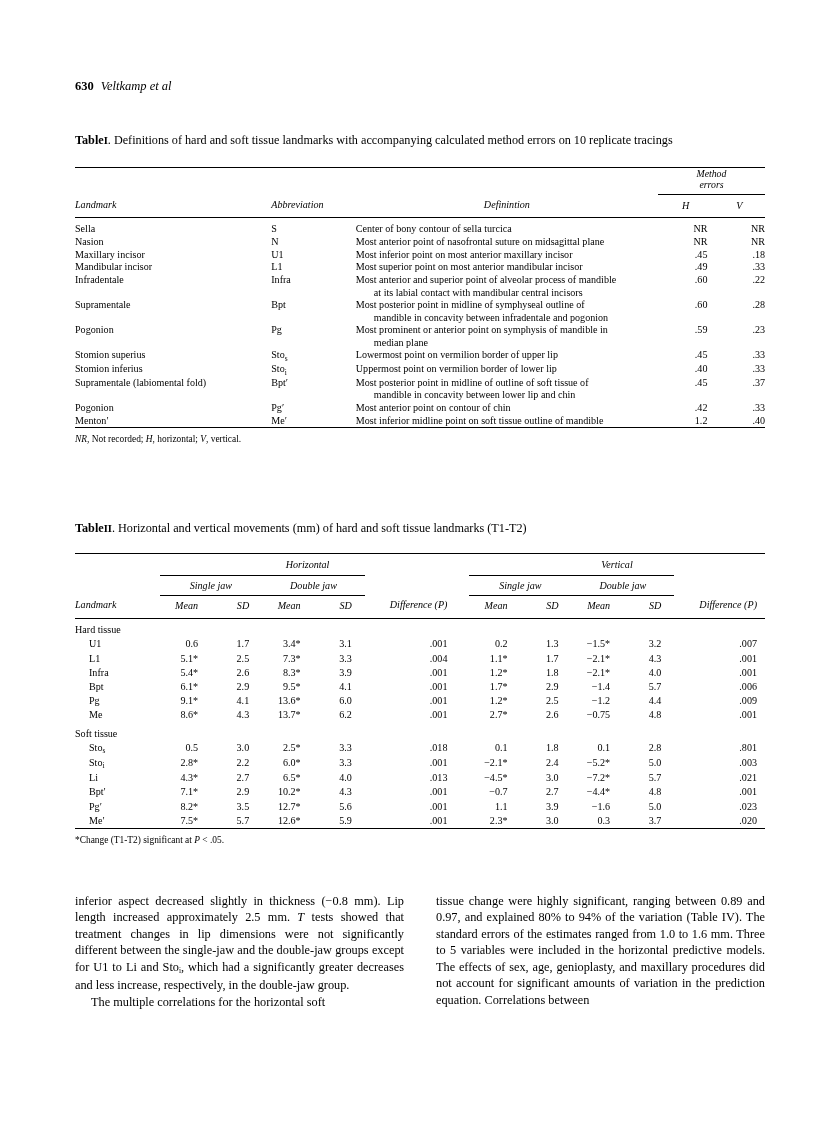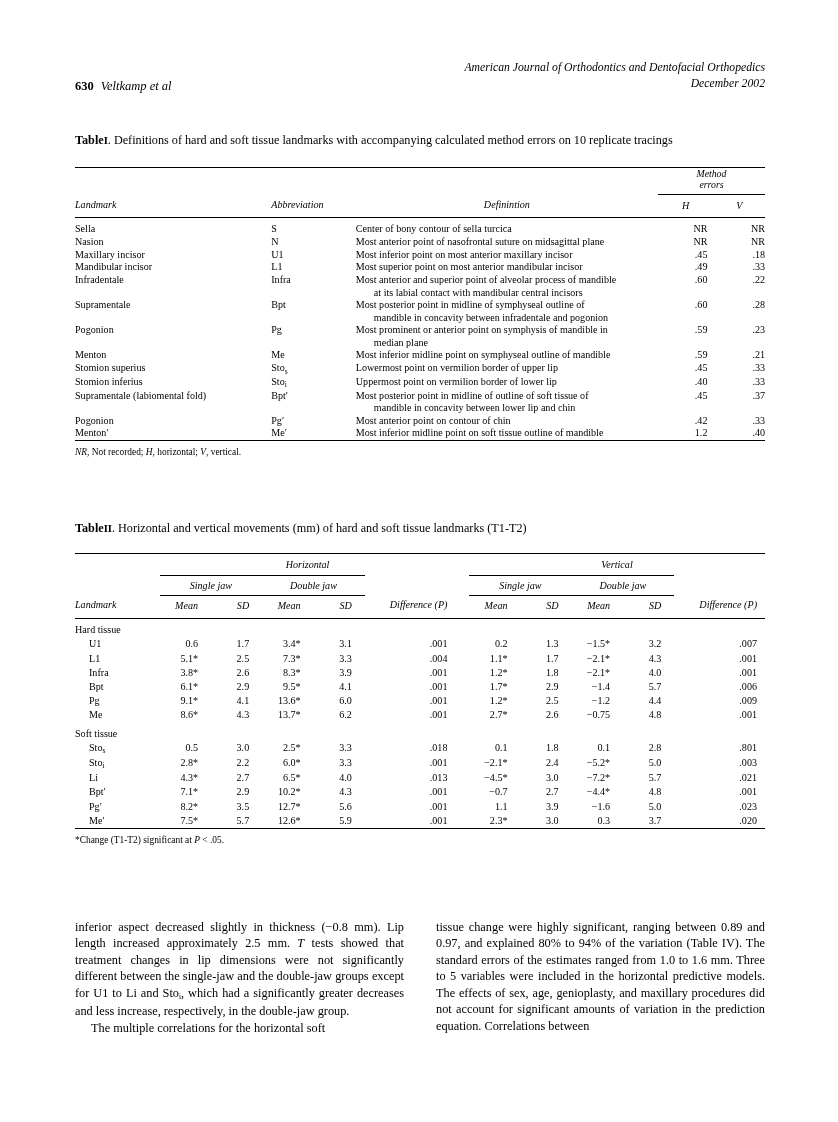--- a/index.html
+++ b/index.html
@@ -182,21 +182,21 @@
   sub {
     font-size: 7.4px;
     vertical-align: baseline;
     position: relative;
     top: 2.4px;
   }
 
   
   .bodytext {
     position: absolute;
-    top: 919px;
+    top: 893px;
     left: 75px;
     width: 690px;
     display: flex;
     gap: 32px;
   }
   .bodycol {
     width: 329px;
     font-size: 12.3px;
     line-height: 16.45px;
     text-align: justify;
@@ -210,24 +210,20 @@
   .bodycol i { font-style: italic; }
 </style>
 </head>
 <body>
 
 <div class="page">
 
   <div class="runhead">
     <div class="runhead-left">
       <span class="runhead-pageno">630</span><span class="runhead-author">Veltkamp et al</span>
-    </div>
-    <div class="runhead-right">
-      <div>American Journal of Orthodontics and Dentofacial Orthopedics</div>
-      <div>December 2002</div>
     </div>
   </div>
 
   <div id="table1">
 
     <div class="tcap">
       <b>Table</b><b class="tnum">I</b><span>. Definitions of hard and soft tissue landmarks with accompanying calculated method errors on 10 replicate tracings</span>
     </div>
 
     <table class="t1">
@@ -292,27 +288,20 @@
             <td class="c-def">Most posterior point in midline of symphyseal outline of<span class="def-ind">mandible in concavity between infradentale and pogonion</span></td>
             <td class="c-h">.60</td>
             <td class="c-v">.28</td>
           </tr>
           <tr>
             <td class="c-land">Pogonion</td>
             <td class="c-abbr">Pg</td>
             <td class="c-def">Most prominent or anterior point on symphysis of mandible in<span class="def-ind">median plane</span></td>
             <td class="c-h">.59</td>
             <td class="c-v">.23</td>
-          </tr>
-          <tr>
-            <td class="c-land">Menton</td>
-            <td class="c-abbr">Me</td>
-            <td class="c-def">Most inferior midline point on symphyseal outline of mandible</td>
-            <td class="c-h">.59</td>
-            <td class="c-v">.21</td>
           </tr>
           <tr>
             <td class="c-land">Stomion superius</td>
             <td class="c-abbr">Sto<sub>s</sub></td>
             <td class="c-def">Lowermost point on vermilion border of upper lip</td>
             <td class="c-h">.45</td>
             <td class="c-v">.33</td>
           </tr>
           <tr>
             <td class="c-land">Stomion inferius</td>
@@ -430,21 +419,21 @@
             <td class="diff">.004</td>
             <td class="gap"></td>
             <td class="num">1.1*</td>
             <td class="num">1.7</td>
             <td class="num">−2.1*</td>
             <td class="num">4.3</td>
             <td class="diff">.001</td>
           </tr>
           <tr>
             <td class="land ind">Infra</td>
-            <td class="num">3.8*</td>
+            <td class="num">5.4*</td>
             <td class="num">2.6</td>
             <td class="num">8.3*</td>
             <td class="num">3.9</td>
             <td class="diff">.001</td>
             <td class="gap"></td>
             <td class="num">1.2*</td>
             <td class="num">1.8</td>
             <td class="num">−2.1*</td>
             <td class="num">4.0</td>
             <td class="diff">.001</td>

